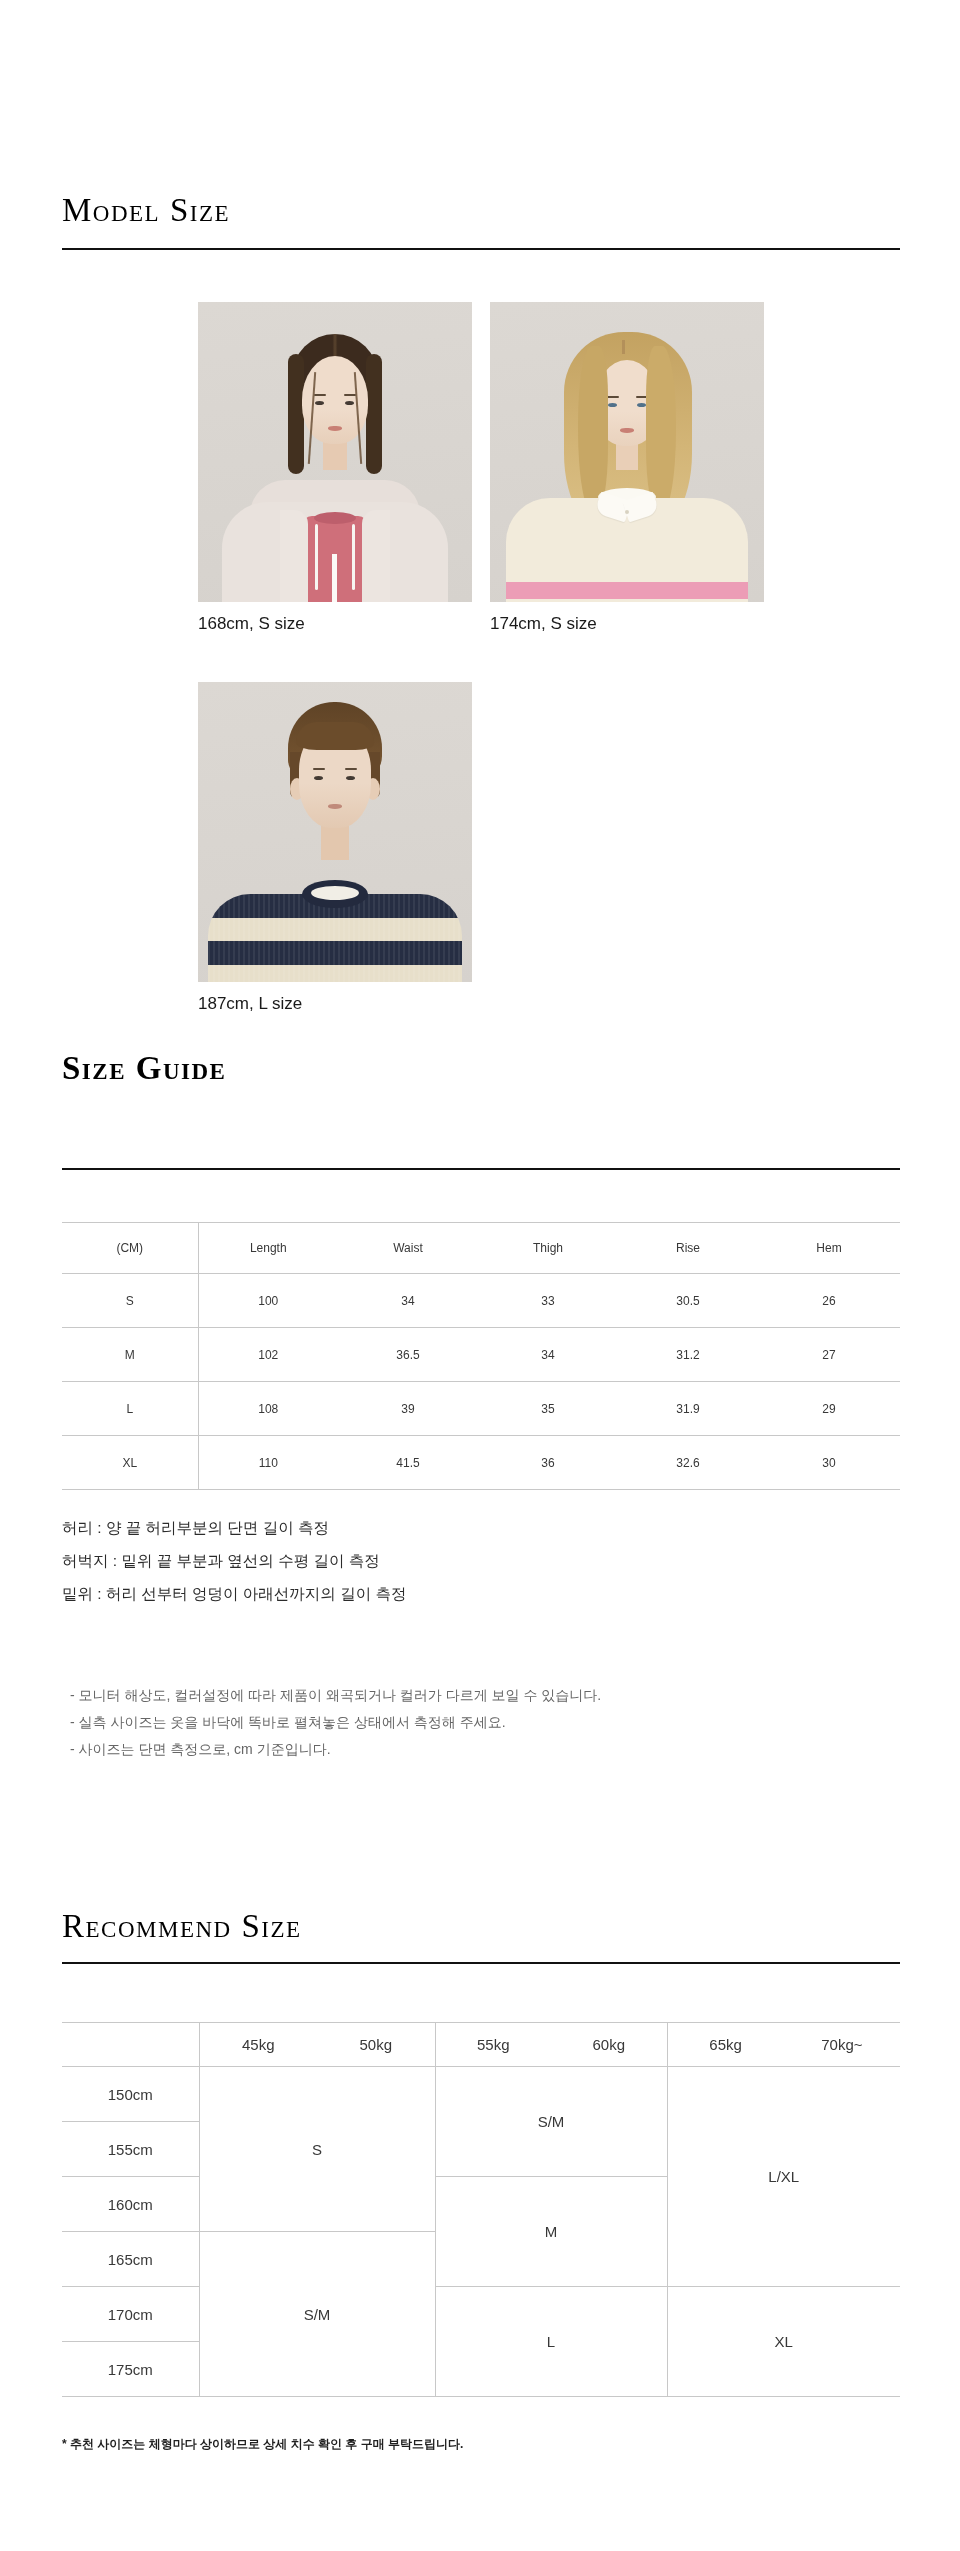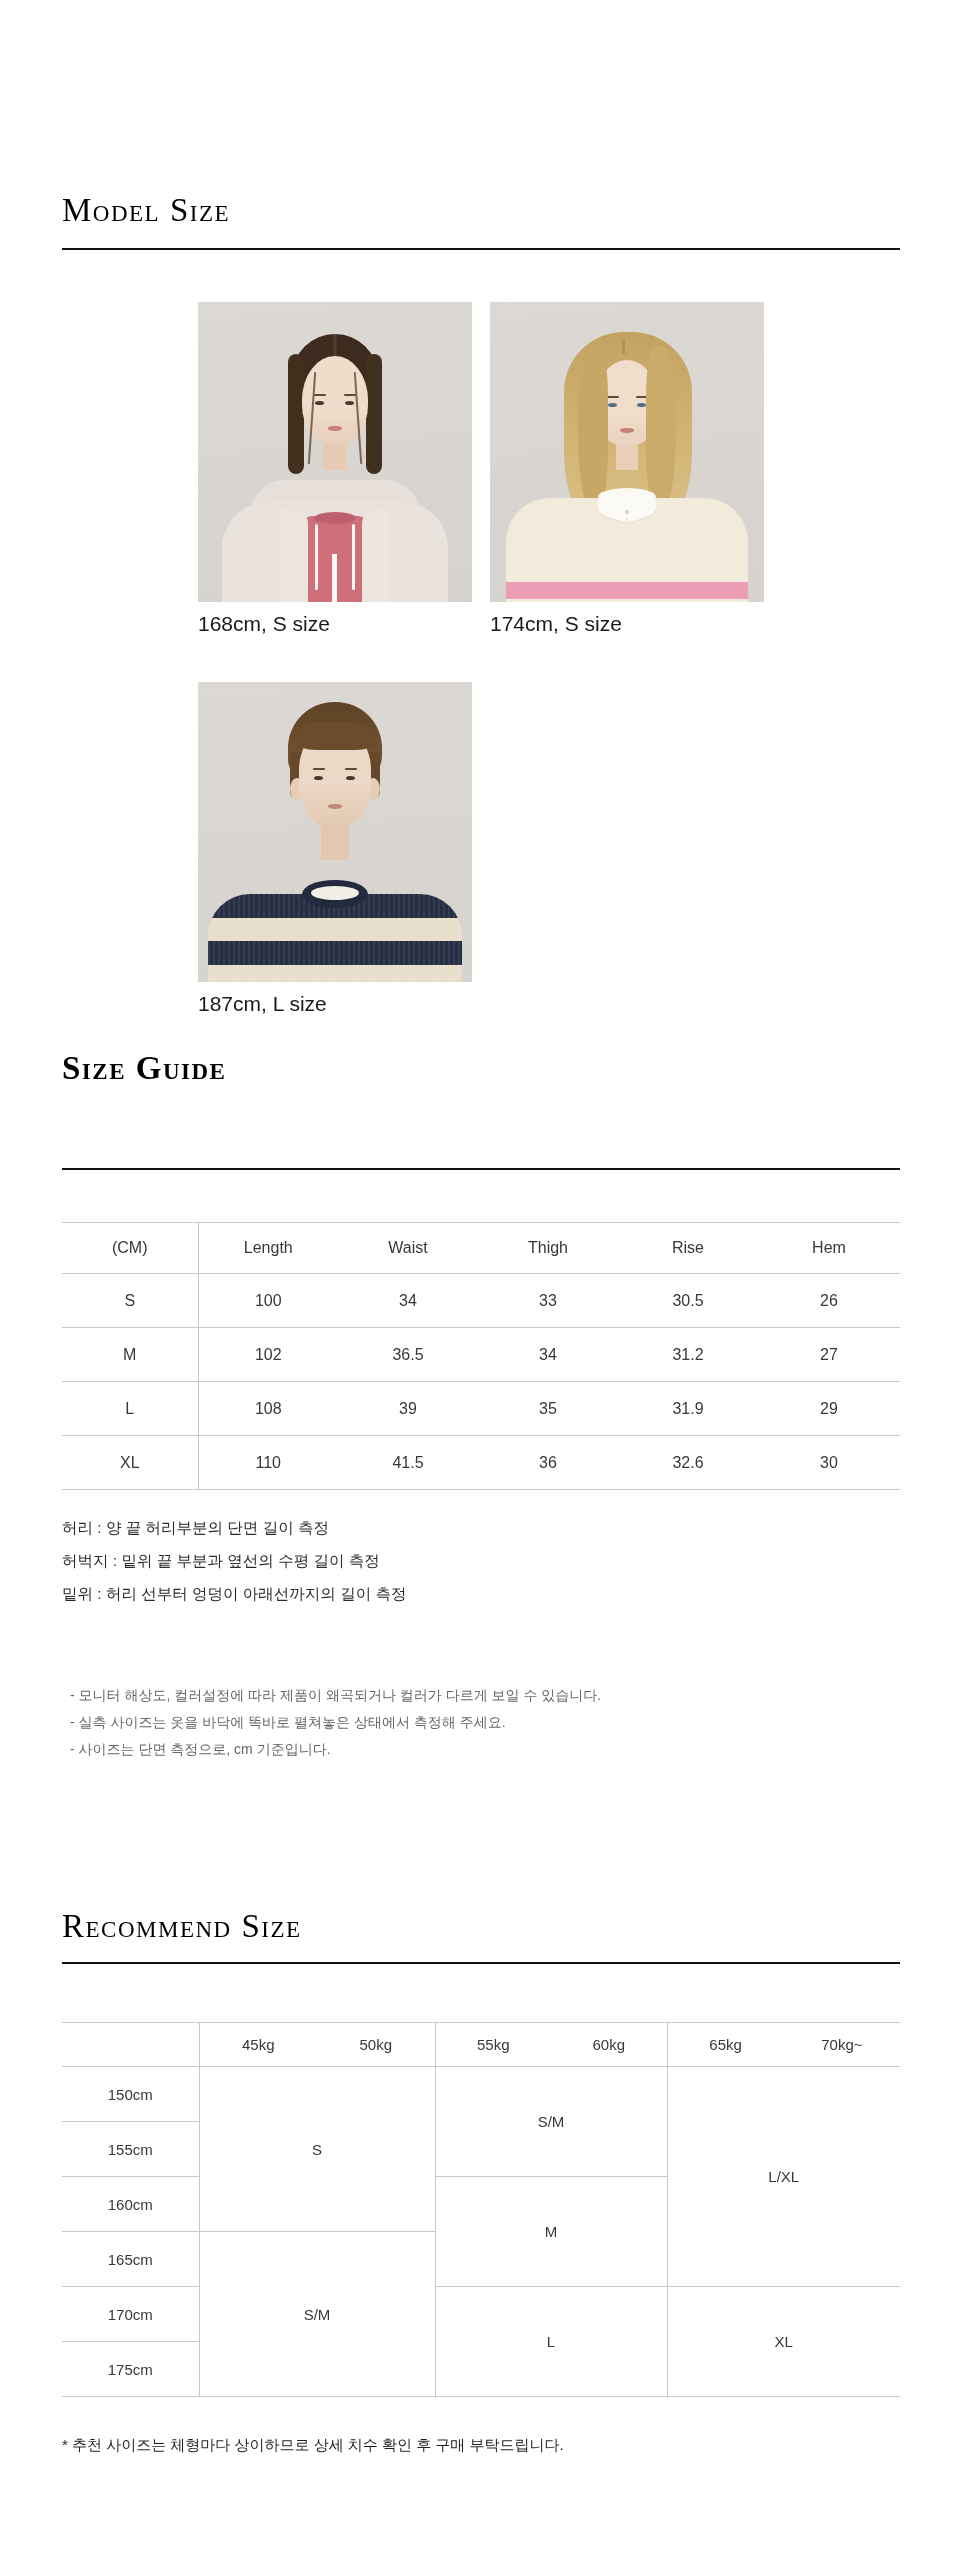--- a/index.html
+++ b/index.html
@@ -27,21 +27,21 @@
   }
   .sec-rule { width: 838px; height: 2px; background: #111; }
 
   
   .photo {
     width: 274px; height: 300px;
     position: absolute; overflow: hidden;
     background: linear-gradient(175deg, #dcd8d3 0%, #d6d2cd 100%);
   }
   .photo * { position: absolute; }
-  .caption { font-size: 21px; color: #1a1a1a; line-height: 24px; white-space: nowrap; }
+  .caption { font-size: 17px; color: #1a1a1a; line-height: 24px; white-space: nowrap; }
 
   
   .p1-hair { left: 94px; top: 32px; width: 86px; height: 86px;
     background: linear-gradient(90deg,#3c2b1e 47%, #5a442e 50%, #3c2b1e 53%);
     border-radius: 46px 46px 30% 30%; }
   .p1-hairL { left: 90px; top: 52px; width: 16px; height: 120px; background:#42301f; border-radius: 8px; }
   .p1-hairR { left: 168px; top: 52px; width: 16px; height: 120px; background:#42301f; border-radius: 8px; }
   .p1-face { left: 104px; top: 54px; width: 66px; height: 88px;
     background: linear-gradient(180deg,#efdccb 60%, #e7cfba 100%);
     border-radius: 50% 50% 44% 44%; }
@@ -100,21 +100,21 @@
   .eyeL, .eyeR { width: 9px; height: 4px; background: #433a33; border-radius: 50%; }
   .browL, .browR { width: 12px; height: 2px; background: #5c4a38; border-radius: 2px; }
   .lips { width: 14px; height: 5px; background: #c87f74; border-radius: 40% 40% 50% 50%; }
 
   
   table { border-collapse: collapse; table-layout: fixed; }
   .sg-table { width: 838px; border-top: 1px solid #c8c8c8; }
   .sg-table th, .sg-table td {
     border-bottom: 1px solid #c8c8c8;
     font-weight: normal; text-align: center; vertical-align: middle;
-    font-size: 16px; color: #383838; padding: 0;
+    font-size: 12px; color: #383838; padding: 0;
   }
   .sg-table th { height: 51px; }
   .sg-table td { height: 54px; }
   .sg-table .col-size { border-right: 1px solid #c8c8c8; }
 
   
   .measure-notes { font-size: 15.5px; line-height: 33px; color: #2b2b2b; }
   .disclaimers { font-size: 14px; line-height: 27px; color: #666; }
 
   
@@ -122,21 +122,21 @@
   .rc-table th, .rc-table td {
     font-weight: normal; text-align: center; vertical-align: middle;
     font-size: 15px; color: #383838; padding: 0;
     border-bottom: 1px solid #c8c8c8;
   }
   .rc-table th { height: 44px; }
   .rc-table td.h { height: 55px; }
   .rc-table .vline { border-right: 1px solid #c8c8c8; }
   .rc-table th.pair span { display: inline-block; width: 50%; }
 
-  .footnote { font-size: 15px; color: #1f1f1f; }
+  .footnote { font-size: 12px; color: #1f1f1f; font-weight: bold; }
 </style>
 </head>
 <body>
 
 <div class="page">
 
   <div class="abs sec-title" style="left:62px; top:190px;">Model Size</div>
   <div class="abs sec-rule" style="left:62px; top:248px;"></div>
 
   <div class="photo" style="left:198px; top:302px;">

